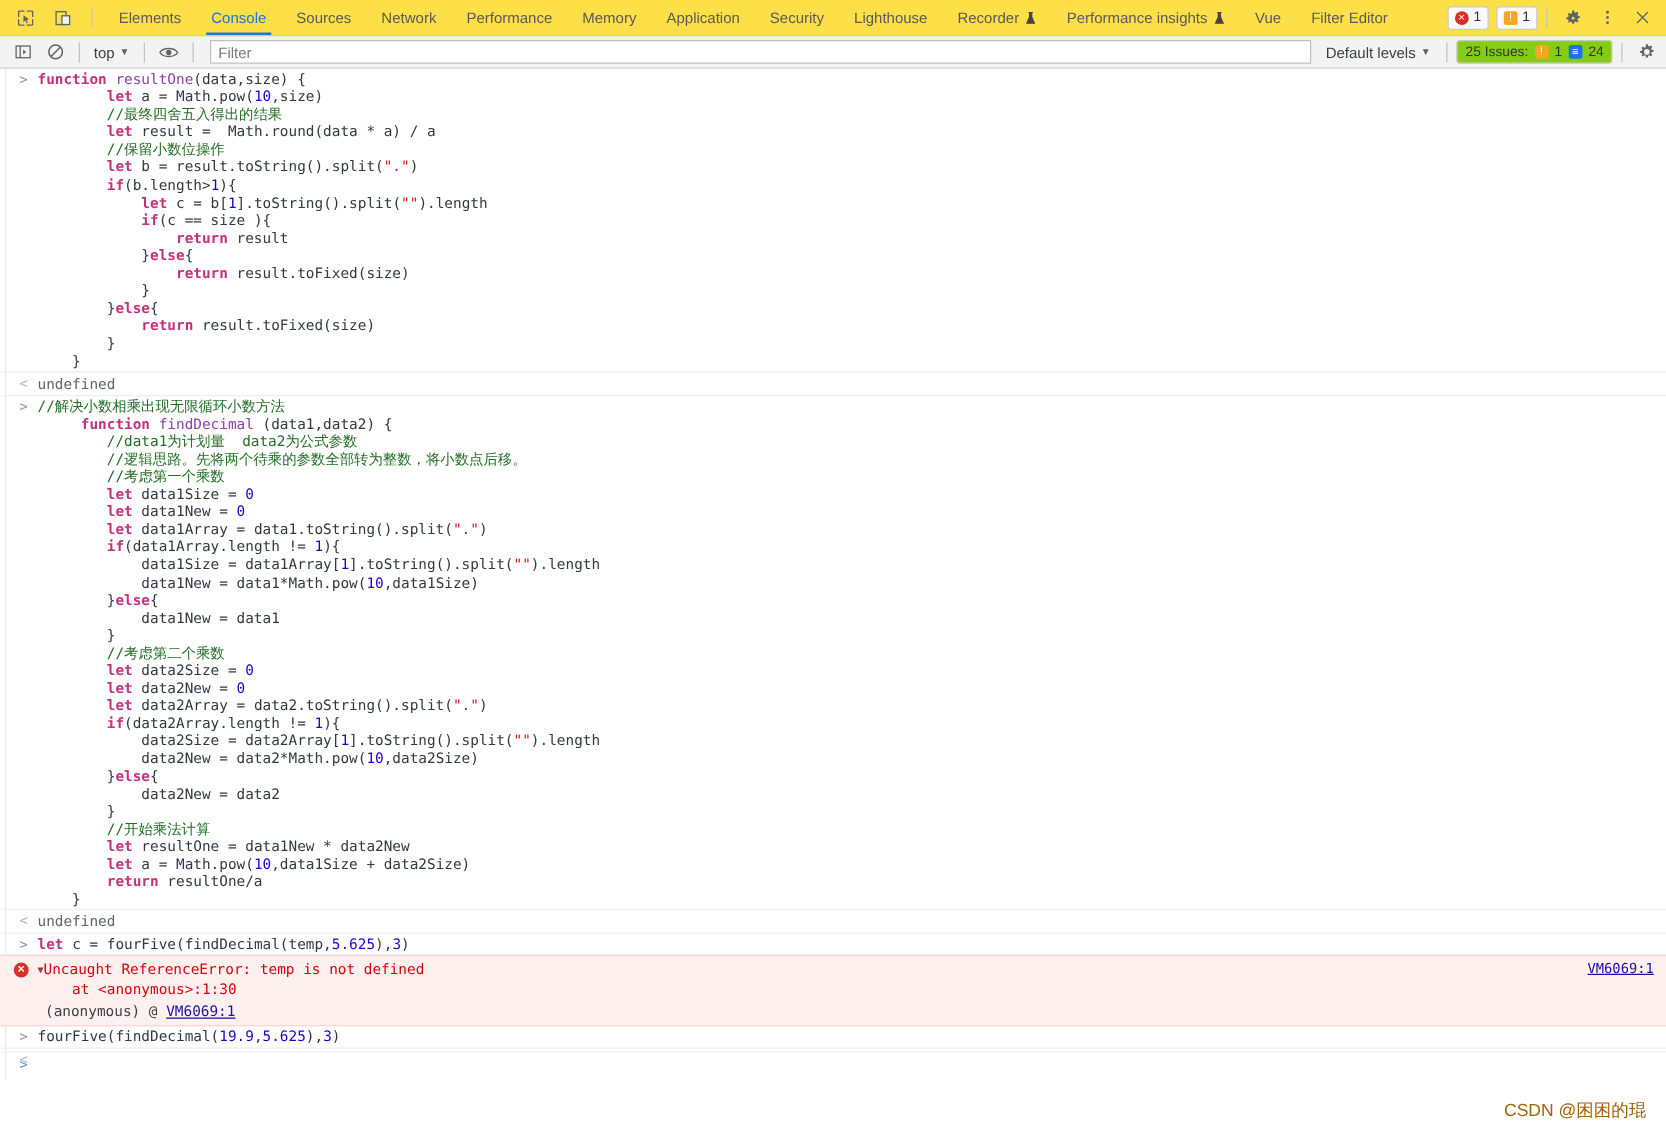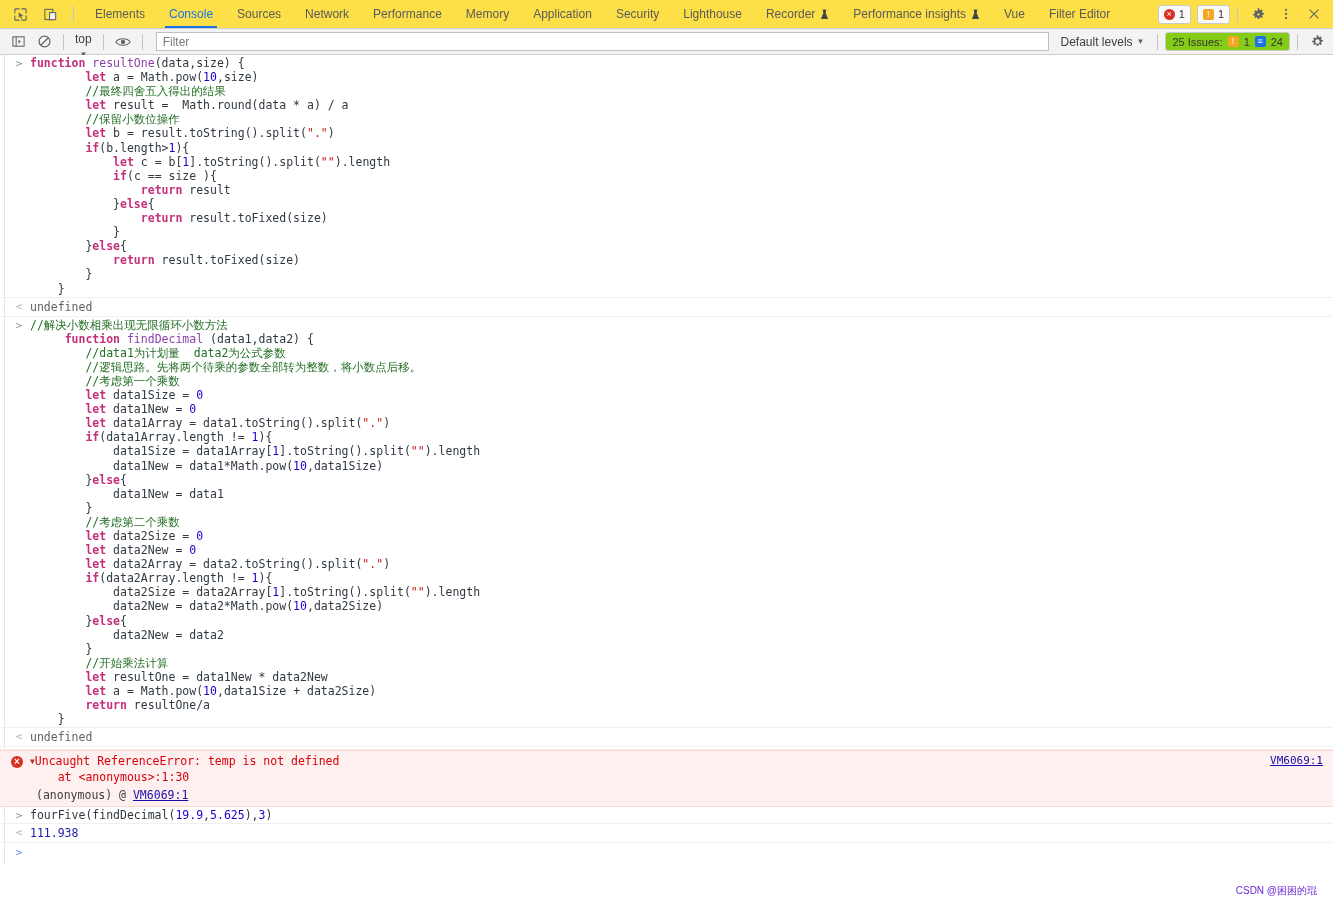--- a/index.html
+++ b/index.html
@@ -88,21 +88,21 @@
   }
   .ct-btn {
     width: 24px; height: 22px;
     display: flex; align-items: center; justify-content: center;
     cursor: pointer;
   }
   .ct-sep { width: 1px; height: 16px; background: #c4c4c4; margin: 0 5px; }
   .ctx-select {
     display: flex; align-items: center; gap: 4px;
     font-size: 12px; color: #3c4043;
-    padding: 0 4px; height: 20px; cursor: pointer; flex-direction: column;
+    padding: 0 4px; height: 20px; cursor: pointer;
   }
   .caret { font-size: 8px; color: #5f6368; }
   .filter-input {
     flex: 1;
     height: 19px;
     background: #fff;
     border: 1px solid #c0c0c0;
     font-size: 12px;
     color: #333;
     padding: 0 6px;
@@ -263,22 +263,22 @@
     font-family: "DejaVu Sans Mono", monospace;
   }
   .prompt-input {
     margin-left: 30px; height: 100%;
     cursor: text;
   }
 
   .watermark {
     position: absolute;
     right: 16px; bottom: 12px;
-    font-size: 10px;
-    color: #6d28d9;
+    font-size: 14px;
+    color: #a16207;
     font-family: "Liberation Sans", sans-serif;
     user-select: none;
   }
 
   svg { display: block; }
 </style>
 </head>
 <body>
 
 <div class="devtools-tabbar">
@@ -490,35 +490,35 @@
 <span class="t-pln">        </span><span class="t-kw">let</span><span class="t-pln"> a = Math.pow(</span><span class="t-num">10</span><span class="t-pln">,data1Size + data2Size)</span>
 <span class="t-pln">        </span><span class="t-kw">return</span><span class="t-pln"> resultOne/a</span>
 <span class="t-pln">    }</span></div>
       </div>
       <div class="msg">
         <span class="gutter g-out">&lt;</span>
         <div class="result">undefined</div>
       </div>
       <div class="msg">
         <span class="gutter g-in">&gt;</span>
+        <div class="code"><span class="t-kw">let</span><span class="t-pln"> c = fourFive(findDecimal(temp,</span><span class="t-num">5.625</span><span class="t-pln">),</span><span class="t-num">3</span><span class="t-pln">)</span></div>
       </div>
       <div class="msg err">
         <span class="err-icon">×</span>
         <div class="err-text"><span class="err-tri">▼</span>Uncaught ReferenceError: temp is not defined
     at &lt;anonymous&gt;:1:30</div>
         <div class="err-stack">(anonymous) @ <span class="vmlink">VM6069:1</span></div>
         <span class="src-right">VM6069:1</span>
       </div>
       <div class="msg">
         <span class="gutter g-in">&gt;</span>
         <div class="code"><span class="t-pln">fourFive(findDecimal(</span><span class="t-num">19.9</span><span class="t-pln">,</span><span class="t-num">5.625</span><span class="t-pln">),</span><span class="t-num">3</span><span class="t-pln">)</span></div>
       </div>
       <div class="msg">
         <span class="gutter g-out">&lt;</span>
-        <div class="result num">111.938</div>
       </div>
     </div>
 
   <div class="prompt-row">
     <span class="prompt-caret">&gt;</span>
     <div class="prompt-input"></div>
   </div>
 
   <div class="watermark">CSDN @困困的琨</div>
 </div>

